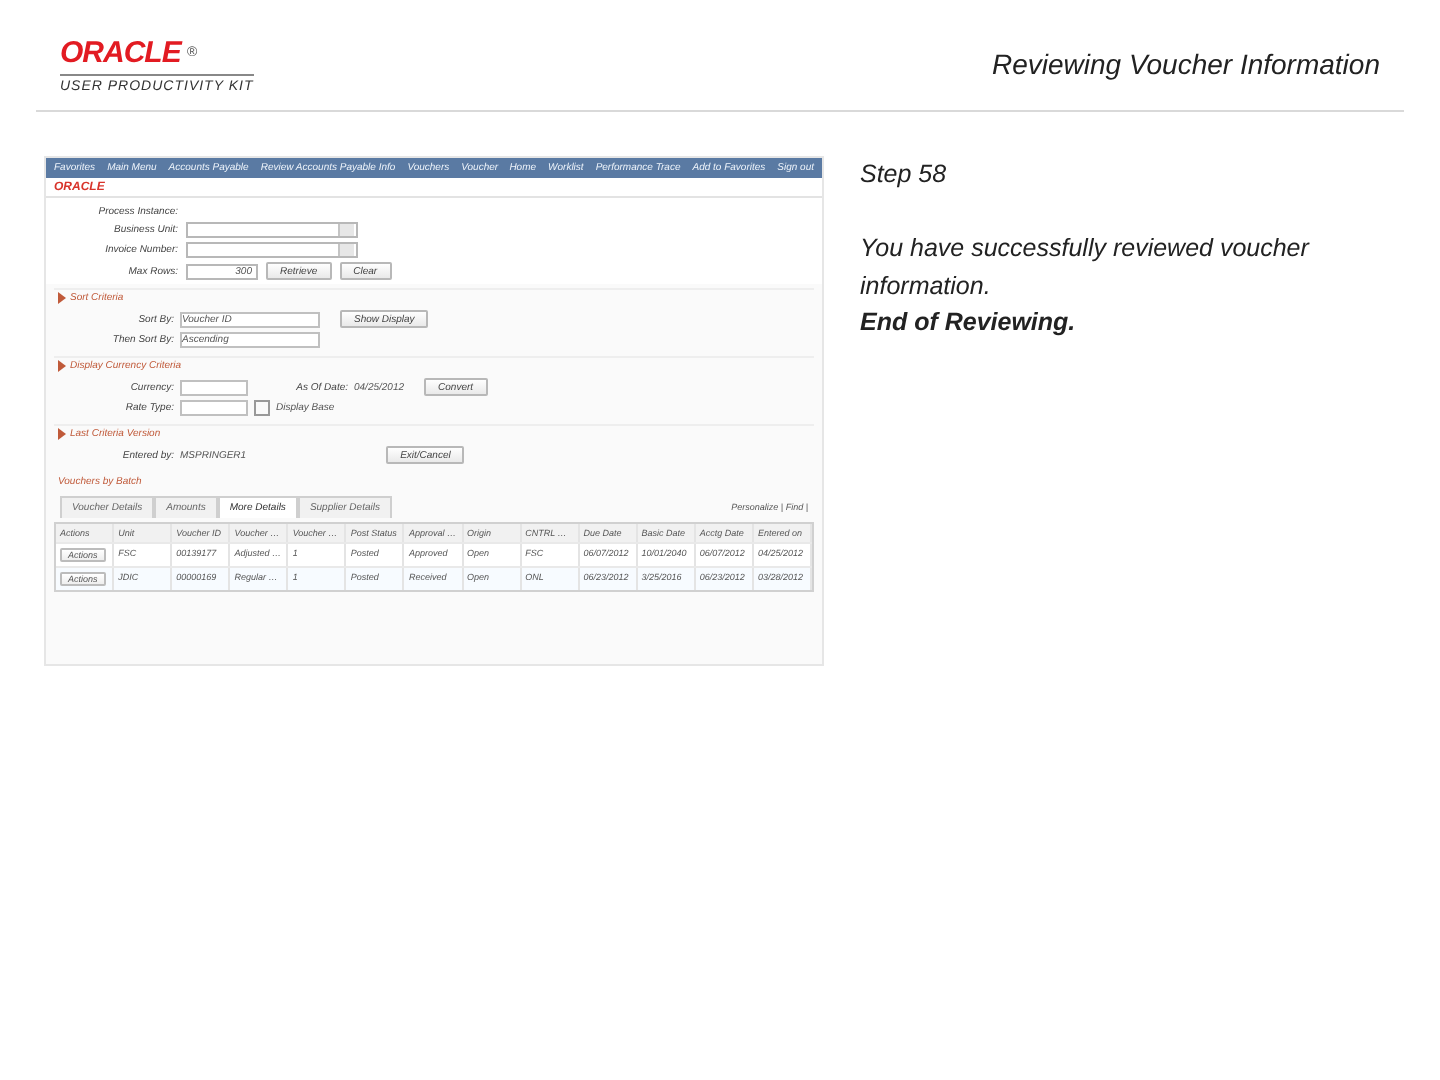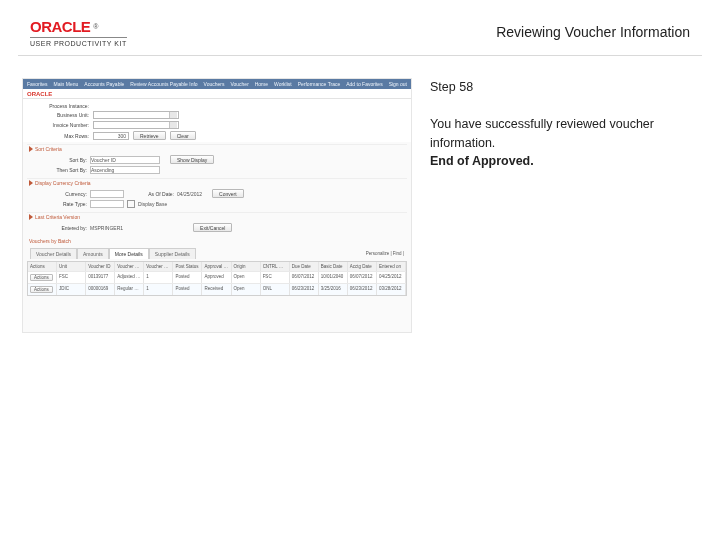--- a/index.html
+++ b/index.html
@@ -1,17 +1,17 @@
 <!DOCTYPE html>
 <html><head>
 <meta charset="utf-8">
 <style>
   * { box-sizing: border-box; }
   body { margin: 0; padding: 0; width: 720px; height: 540px; font-family: Arial, Helvetica, sans-serif; background: #fff; color: #000; }
-  .page { width: 720px; height: 396px; position: relative; }
+  .page { width: 720px; height: 396px; position: relative; font-style: italic; }
   .header { display: flex; justify-content: space-between; align-items: flex-start; padding: 18px 30px 8px 30px; }
   .logo-block { display: flex; flex-direction: column; }
   .logo-row { display: flex; align-items: center; gap: 1px; }
   .logo-red { color: #e21b22; font-weight: 700; font-size: 15px; letter-spacing: -0.5px; }
   .logo-tm { font-size: 7px; color: #555; margin-left: 2px; }
   .logo-sub { font-size: 7px; letter-spacing: 0.5px; color: #333; border-top: 1px solid #888; padding-top: 2px; margin-top: 2px; }
   .page-title { font-size: 14px; color: #222; margin-top: 6px; margin-left: 20px; }
   .divider { border: none; border-top: 1px solid #d9d9d9; margin: 0 18px; }
   .content { display: flex; gap: 18px; padding: 22px 18px 0 22px; justify-content: space-between; }
   .shot { width: 390px; height: 255px; border: 1px solid #e6e6e6; position: relative; background: #fafafa; overflow: hidden; font-size: 5px; color: #555; }
@@ -236,17 +236,17 @@
           <span class="gcell">06/23/2012</span>
           <span class="gcell">03/28/2012</span>
         </div>
       </div>
     </div>
   </div>
 
   <div class="side">
     <div class="step">Step 58</div>
     <div class="msg">You have successfully reviewed voucher information.</div>
-    <div class="end">End of Approved.</div>
+    <div class="end">End of Reviewing.</div>
   </div>
 </div>
 
 </div>
 
 </body></html>

